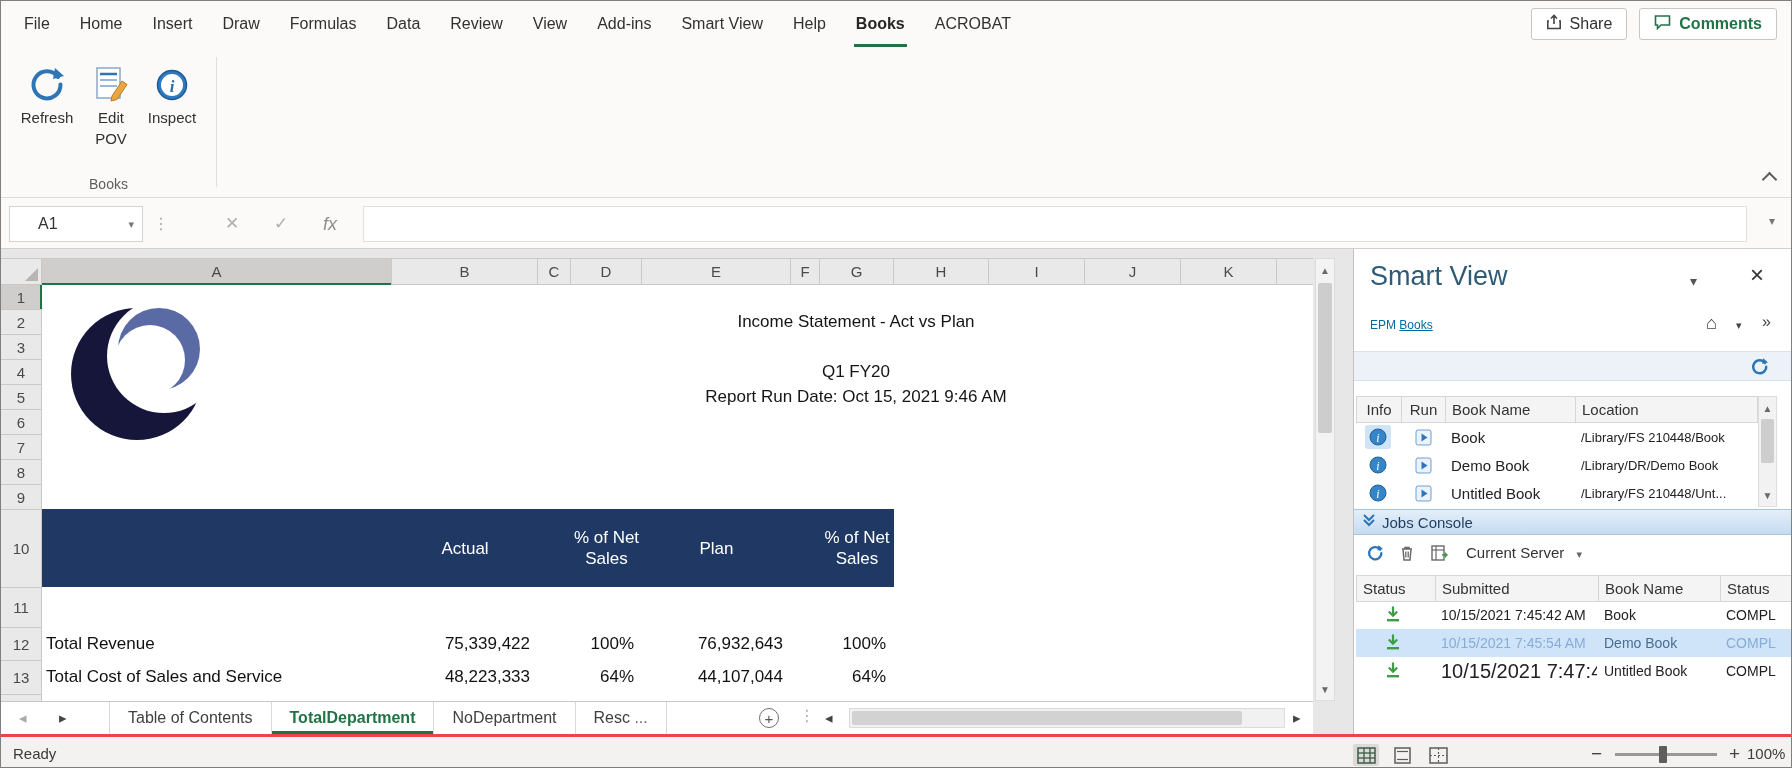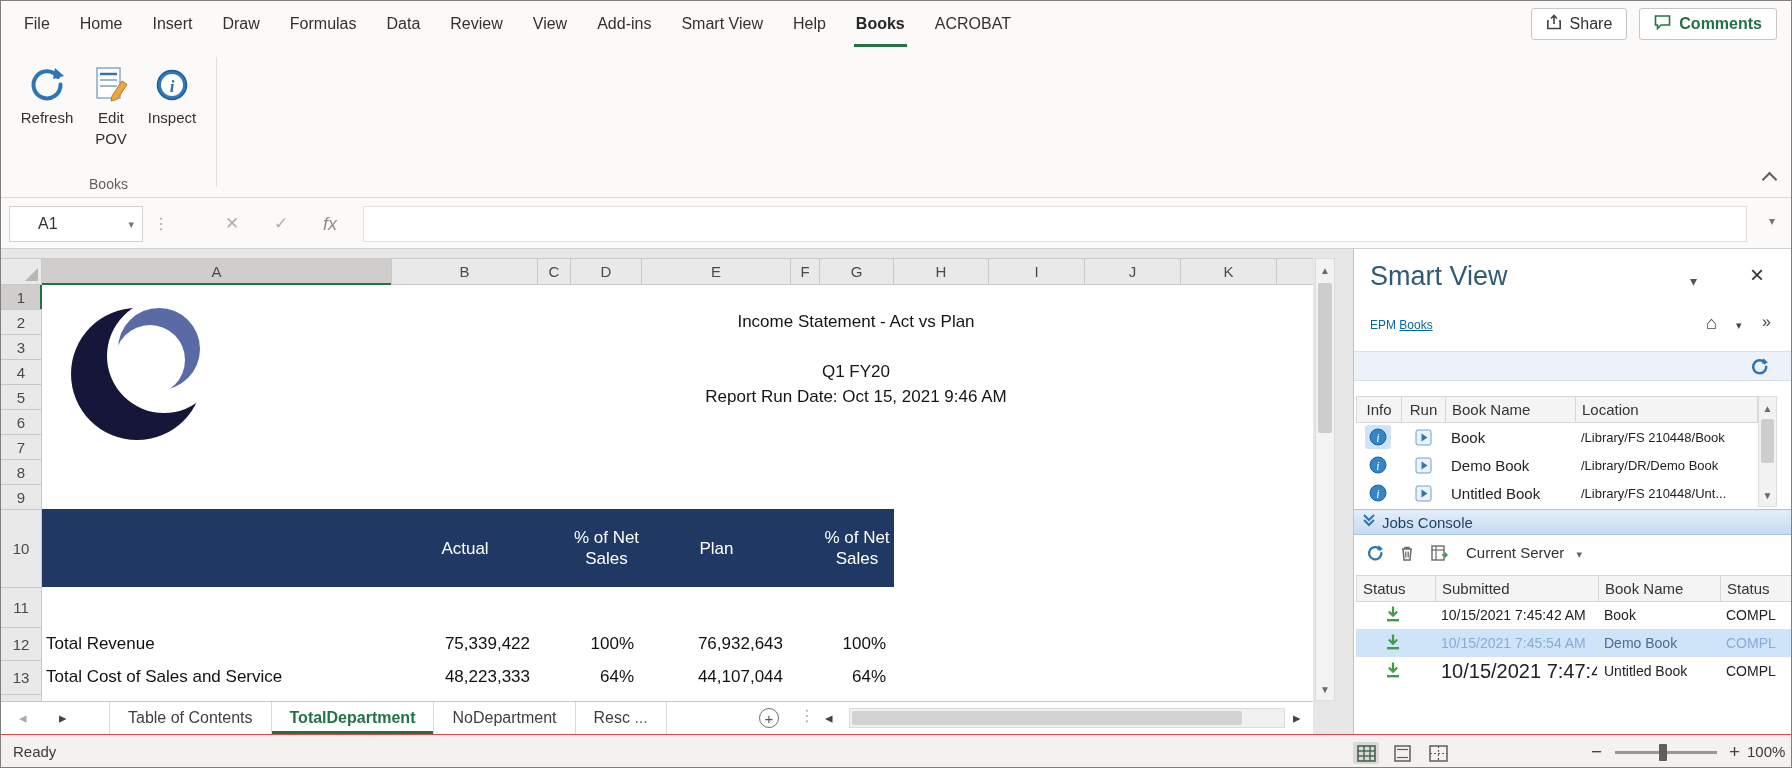--- a/index.html
+++ b/index.html
@@ -70,21 +70,21 @@
 .th{position:absolute;top:0;height:27px;background:#f4f4f4;border:1px solid #d6d6d6;font-size:15px;color:#333;display:flex;align-items:center}
 .th.ctr{justify-content:center}
 .th.lft{padding-left:6px}
 .cellt{position:absolute;font-size:15px;color:#222;display:flex;align-items:center;white-space:nowrap;overflow:hidden}
 .jobsbar{position:absolute;left:0;right:0;top:260px;height:26px;background:linear-gradient(#e3eefa,#c6dcf1);border-top:1px solid #aac4e0;border-bottom:1px solid #aac4e0;display:flex;align-items:center}
 .jobsbar .jtxt{font-size:15px;color:#1f3e5f;margin-left:6px}
 .selrow{background:#cfe4f8}
 .infohl{background:#cfe4f8;border-radius:3px}
 .iconwrap{width:26px;height:24px;display:flex;align-items:center;justify-content:center}
 
-.statusbar{position:absolute;left:0;top:733px;right:0;height:35px;background:#f3f2f1;border-top:1px solid #ef4444}
+.statusbar{position:absolute;left:0;top:733px;right:0;height:35px;background:#f3f2f1;border-top:3px solid #ef4444}
 .sb-text{font-size:15px;color:#3b3b3b}
 .viewicon{position:absolute;top:7px;width:26px;height:22px;display:flex;align-items:center;justify-content:center;border-radius:2px}
 .viewicon.active{background:#dcdad7}
 .ztrack{position:absolute;left:1614px;top:16px;width:102px;height:3px;background:#9a9894}
 .zthumb{position:absolute;left:1658px;top:9px;width:8px;height:17px;background:#605e5c;border-radius:1px}
 .caret-s{font-size:11px;color:#666}
 </style>
 </head>
 <body>
 

